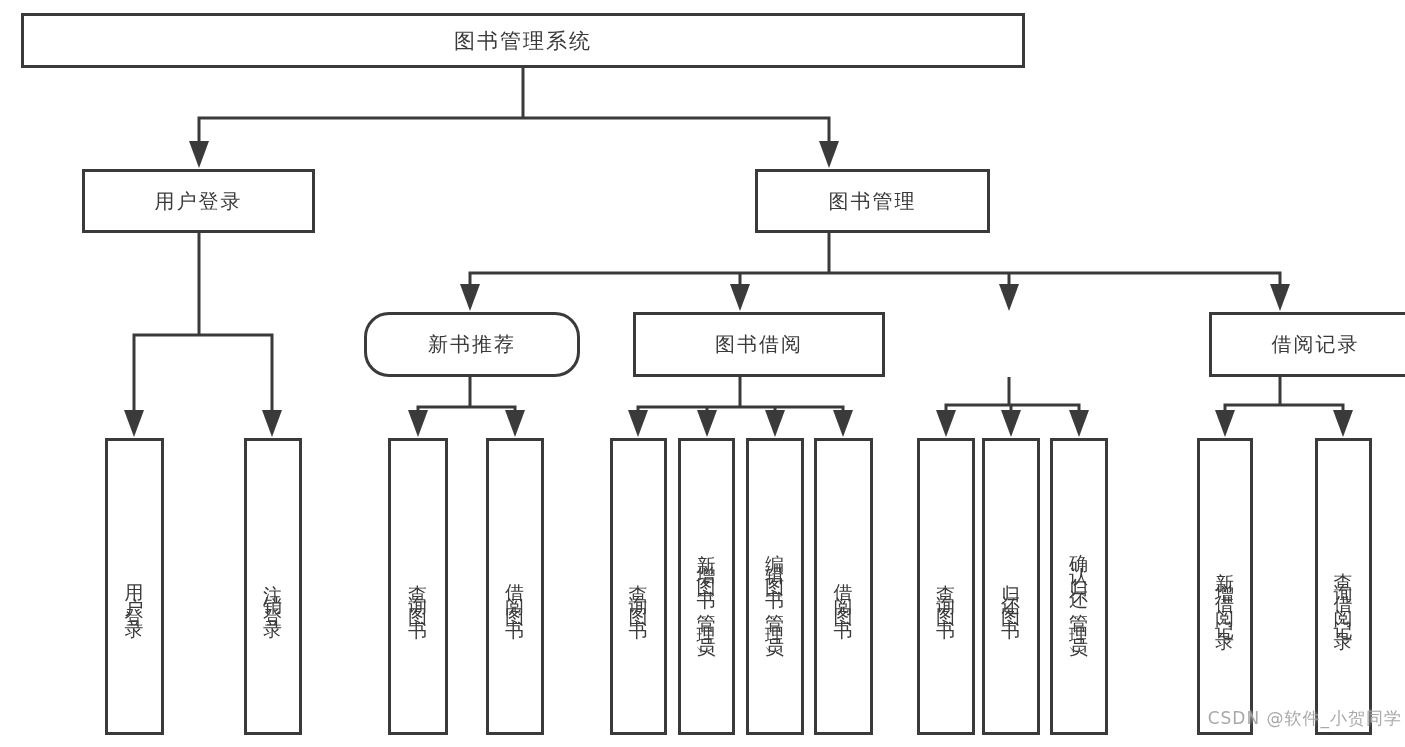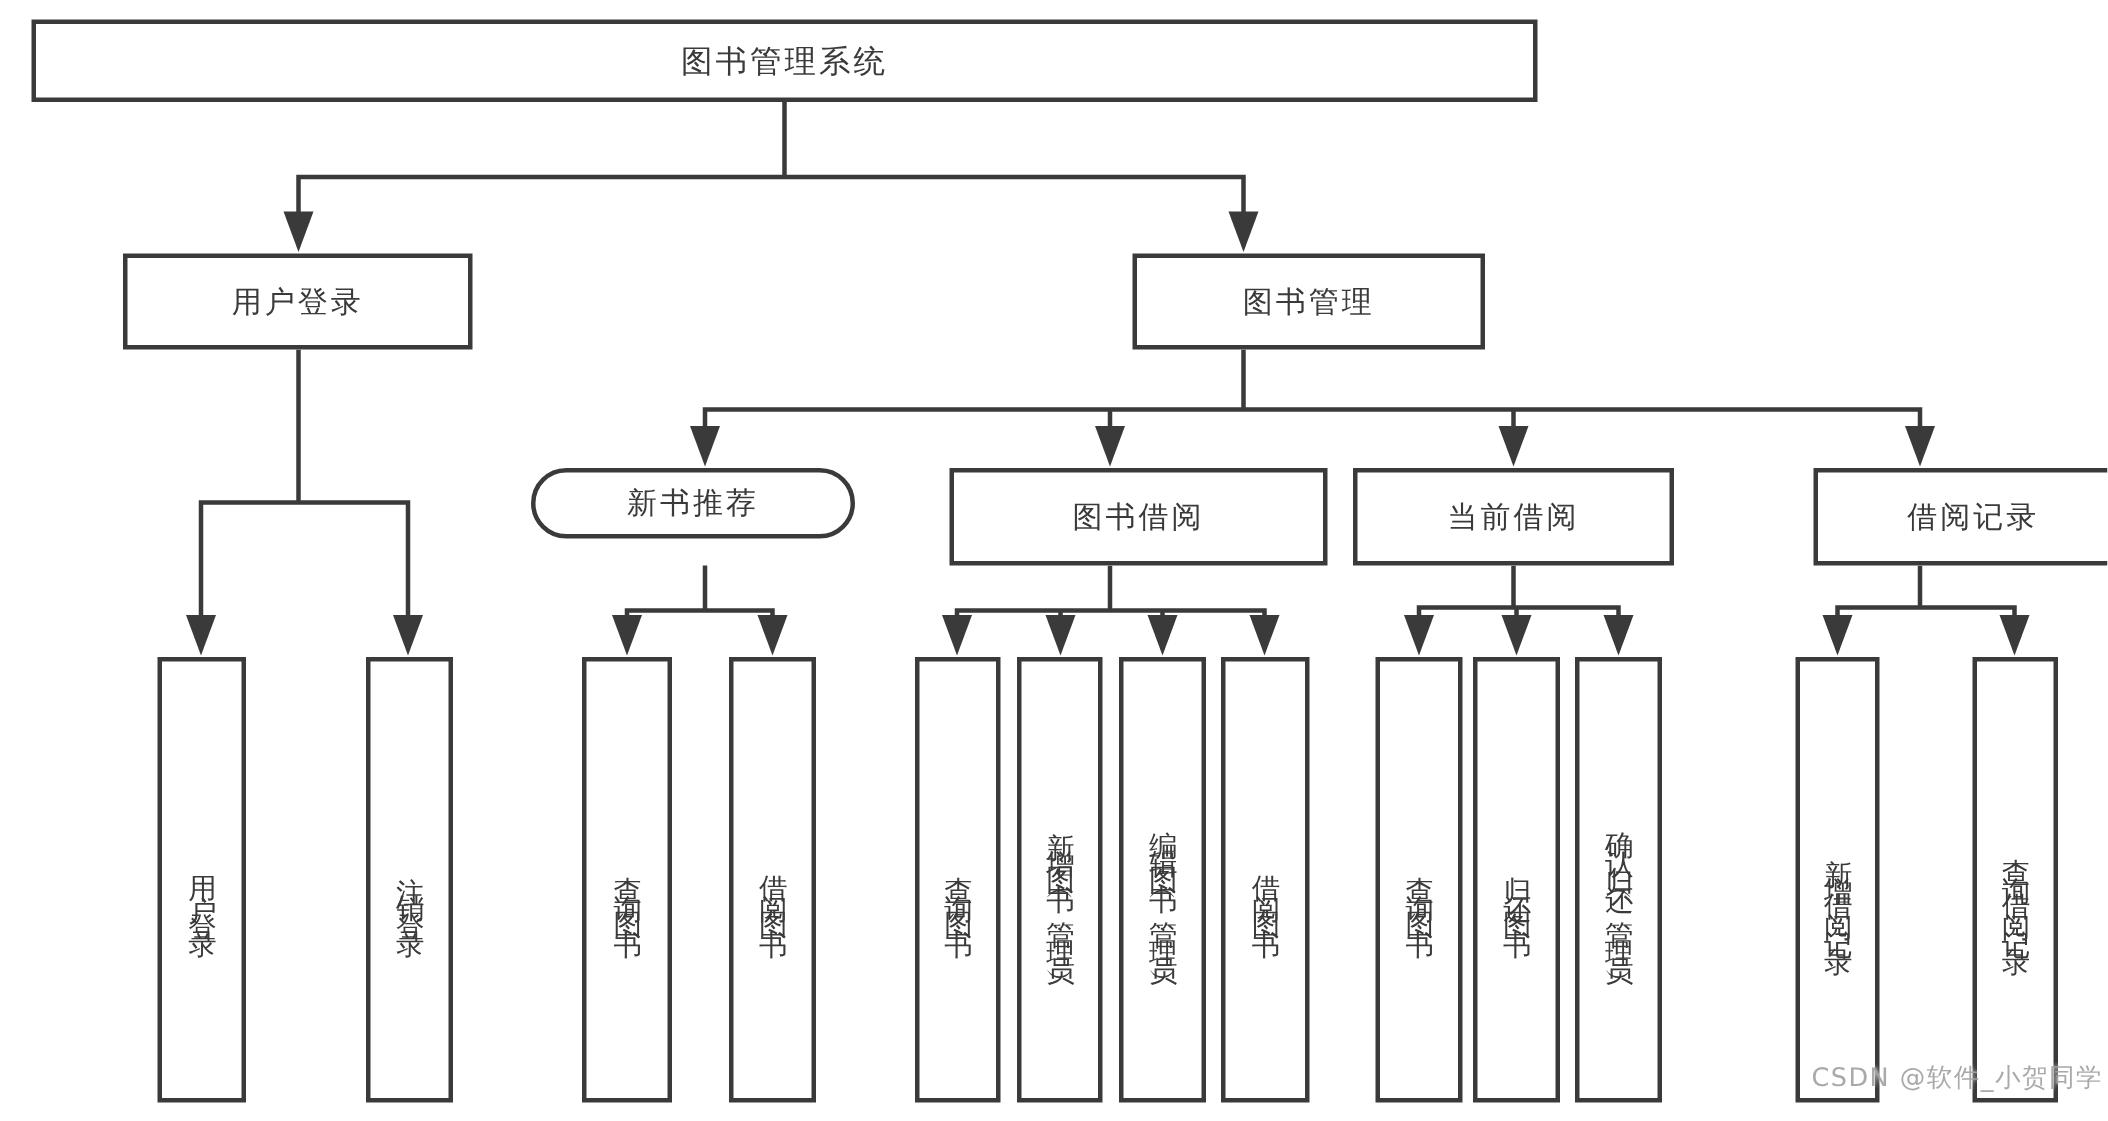--- a/index.html
+++ b/index.html
@@ -17,21 +17,21 @@
   .root .hlabel{font-size:21px;text-align:right;}
   .vbox span{
     writing-mode:vertical-rl;text-orientation:mixed;
     font-size:19px;line-height:1;letter-spacing:12px;padding-top:12px;
     white-space:nowrap;
   }
   
   .root          {left:21px;  top:13px;  width:1004px;height:55px;}
   .n-user-login  {left:82px;  top:169px; width:233px; height:64px;}
   .n-book-mgmt   {left:712px; top:169px; width:235px; height:64px;margin-left:43px;}
-  .n-new-books   {left:354px; top:312px; width:216px; height:47px;border-radius:25px;}
+  .n-new-books   {left:364px; top:312px; width:216px; height:65px;border-radius:25px;}
   .n-book-borrow {left:633px; top:312px; width:252px; height:65px;}
   .n-cur-borrow  {left:902px; top:312px; width:214px; height:65px;}
   .n-records     {left:1173px;top:312px; width:213px; height:65px;margin-left:36px;}
   .leaf{top:438px;height:297px;}
   .lf1 {left:105px; width:59px;}
   .lf2 {left:244px; width:58px;}
   .lf3 {left:388px; width:60px;}
   .lf4 {left:486px; width:58px;}
   .lf5 {left:610px; width:57px;}
   .lf6 {left:678px; width:57px;}
@@ -103,23 +103,20 @@
   <div class="box n-book-mgmt">
     <span class="hlabel">图书管理</span>
   </div>
 
   <div class="box n-new-books">
     <span class="hlabel">新书推荐</span>
   </div>
   <div class="box n-book-borrow">
     <span class="hlabel">图书借阅</span>
   </div>
-  <div class="box n-cur-borrow">
-    <span class="hlabel">当前借阅</span>
-  </div>
   <div class="box n-records">
     <span class="hlabel">借阅记录</span>
   </div>
 
   <div class="box vbox leaf lf1">
     <span>用户登录</span>
   </div>
   <div class="box vbox leaf lf2">
     <span>注销登录</span>
   </div>

